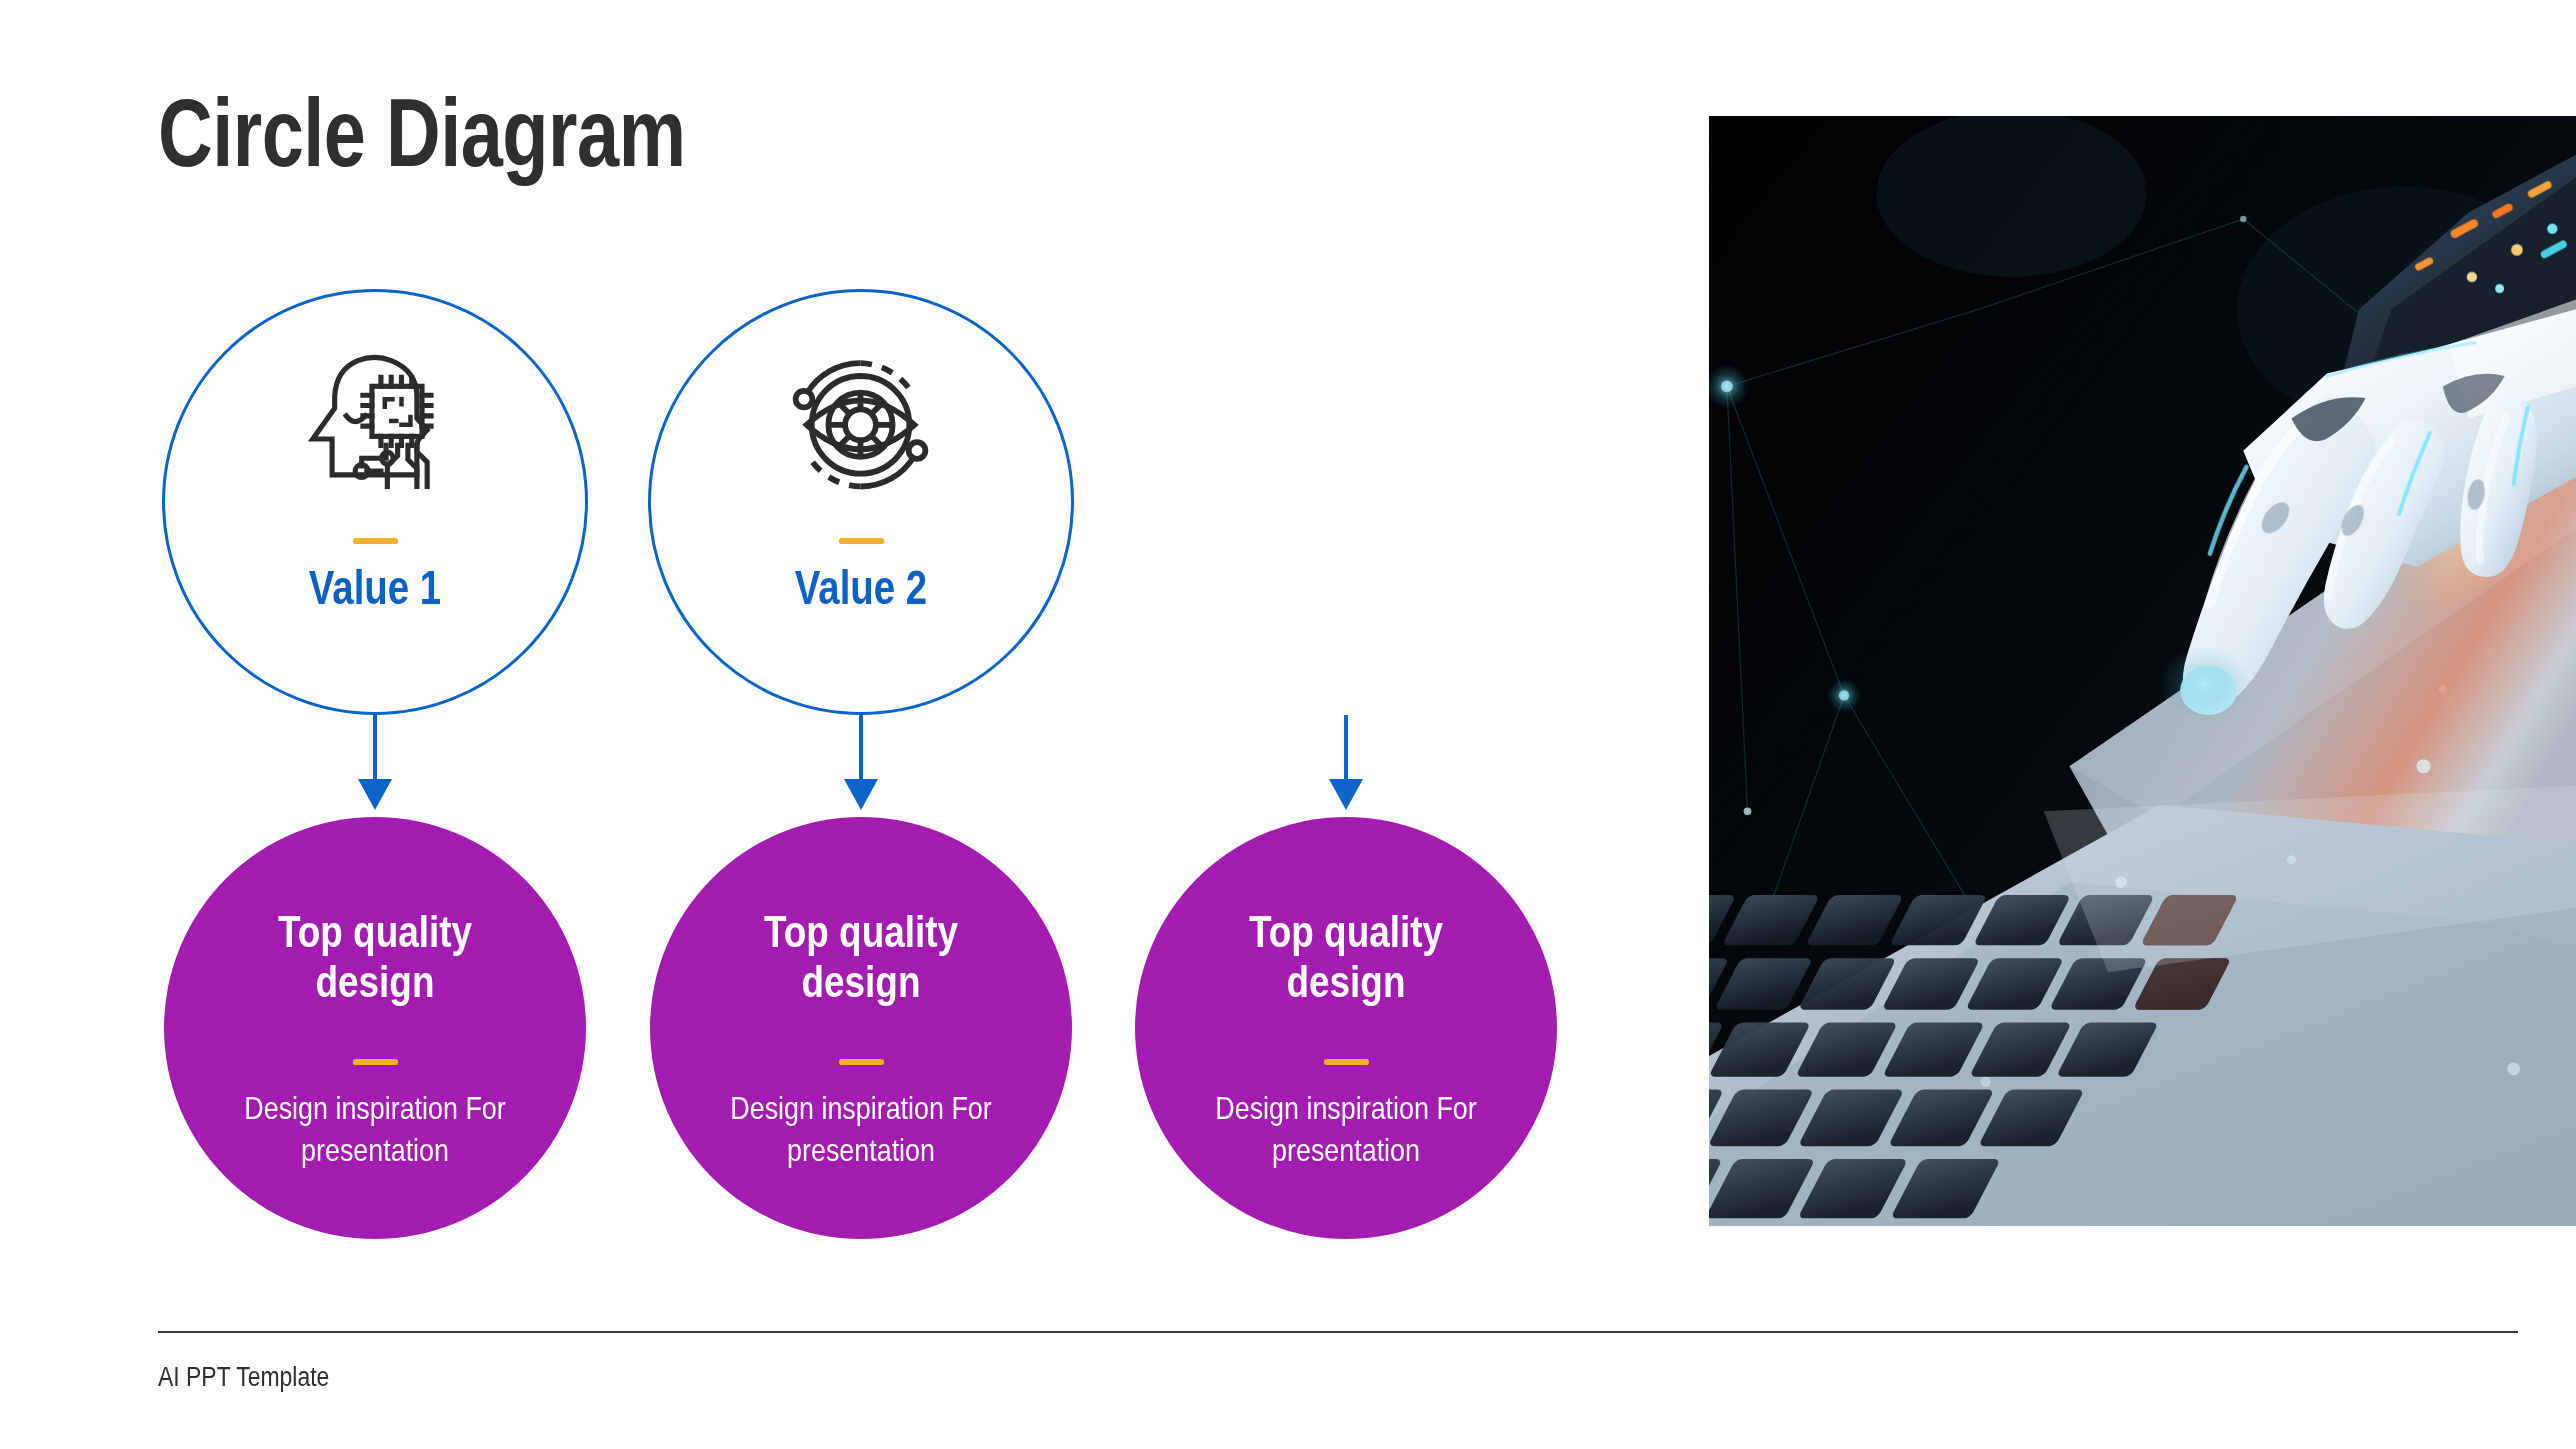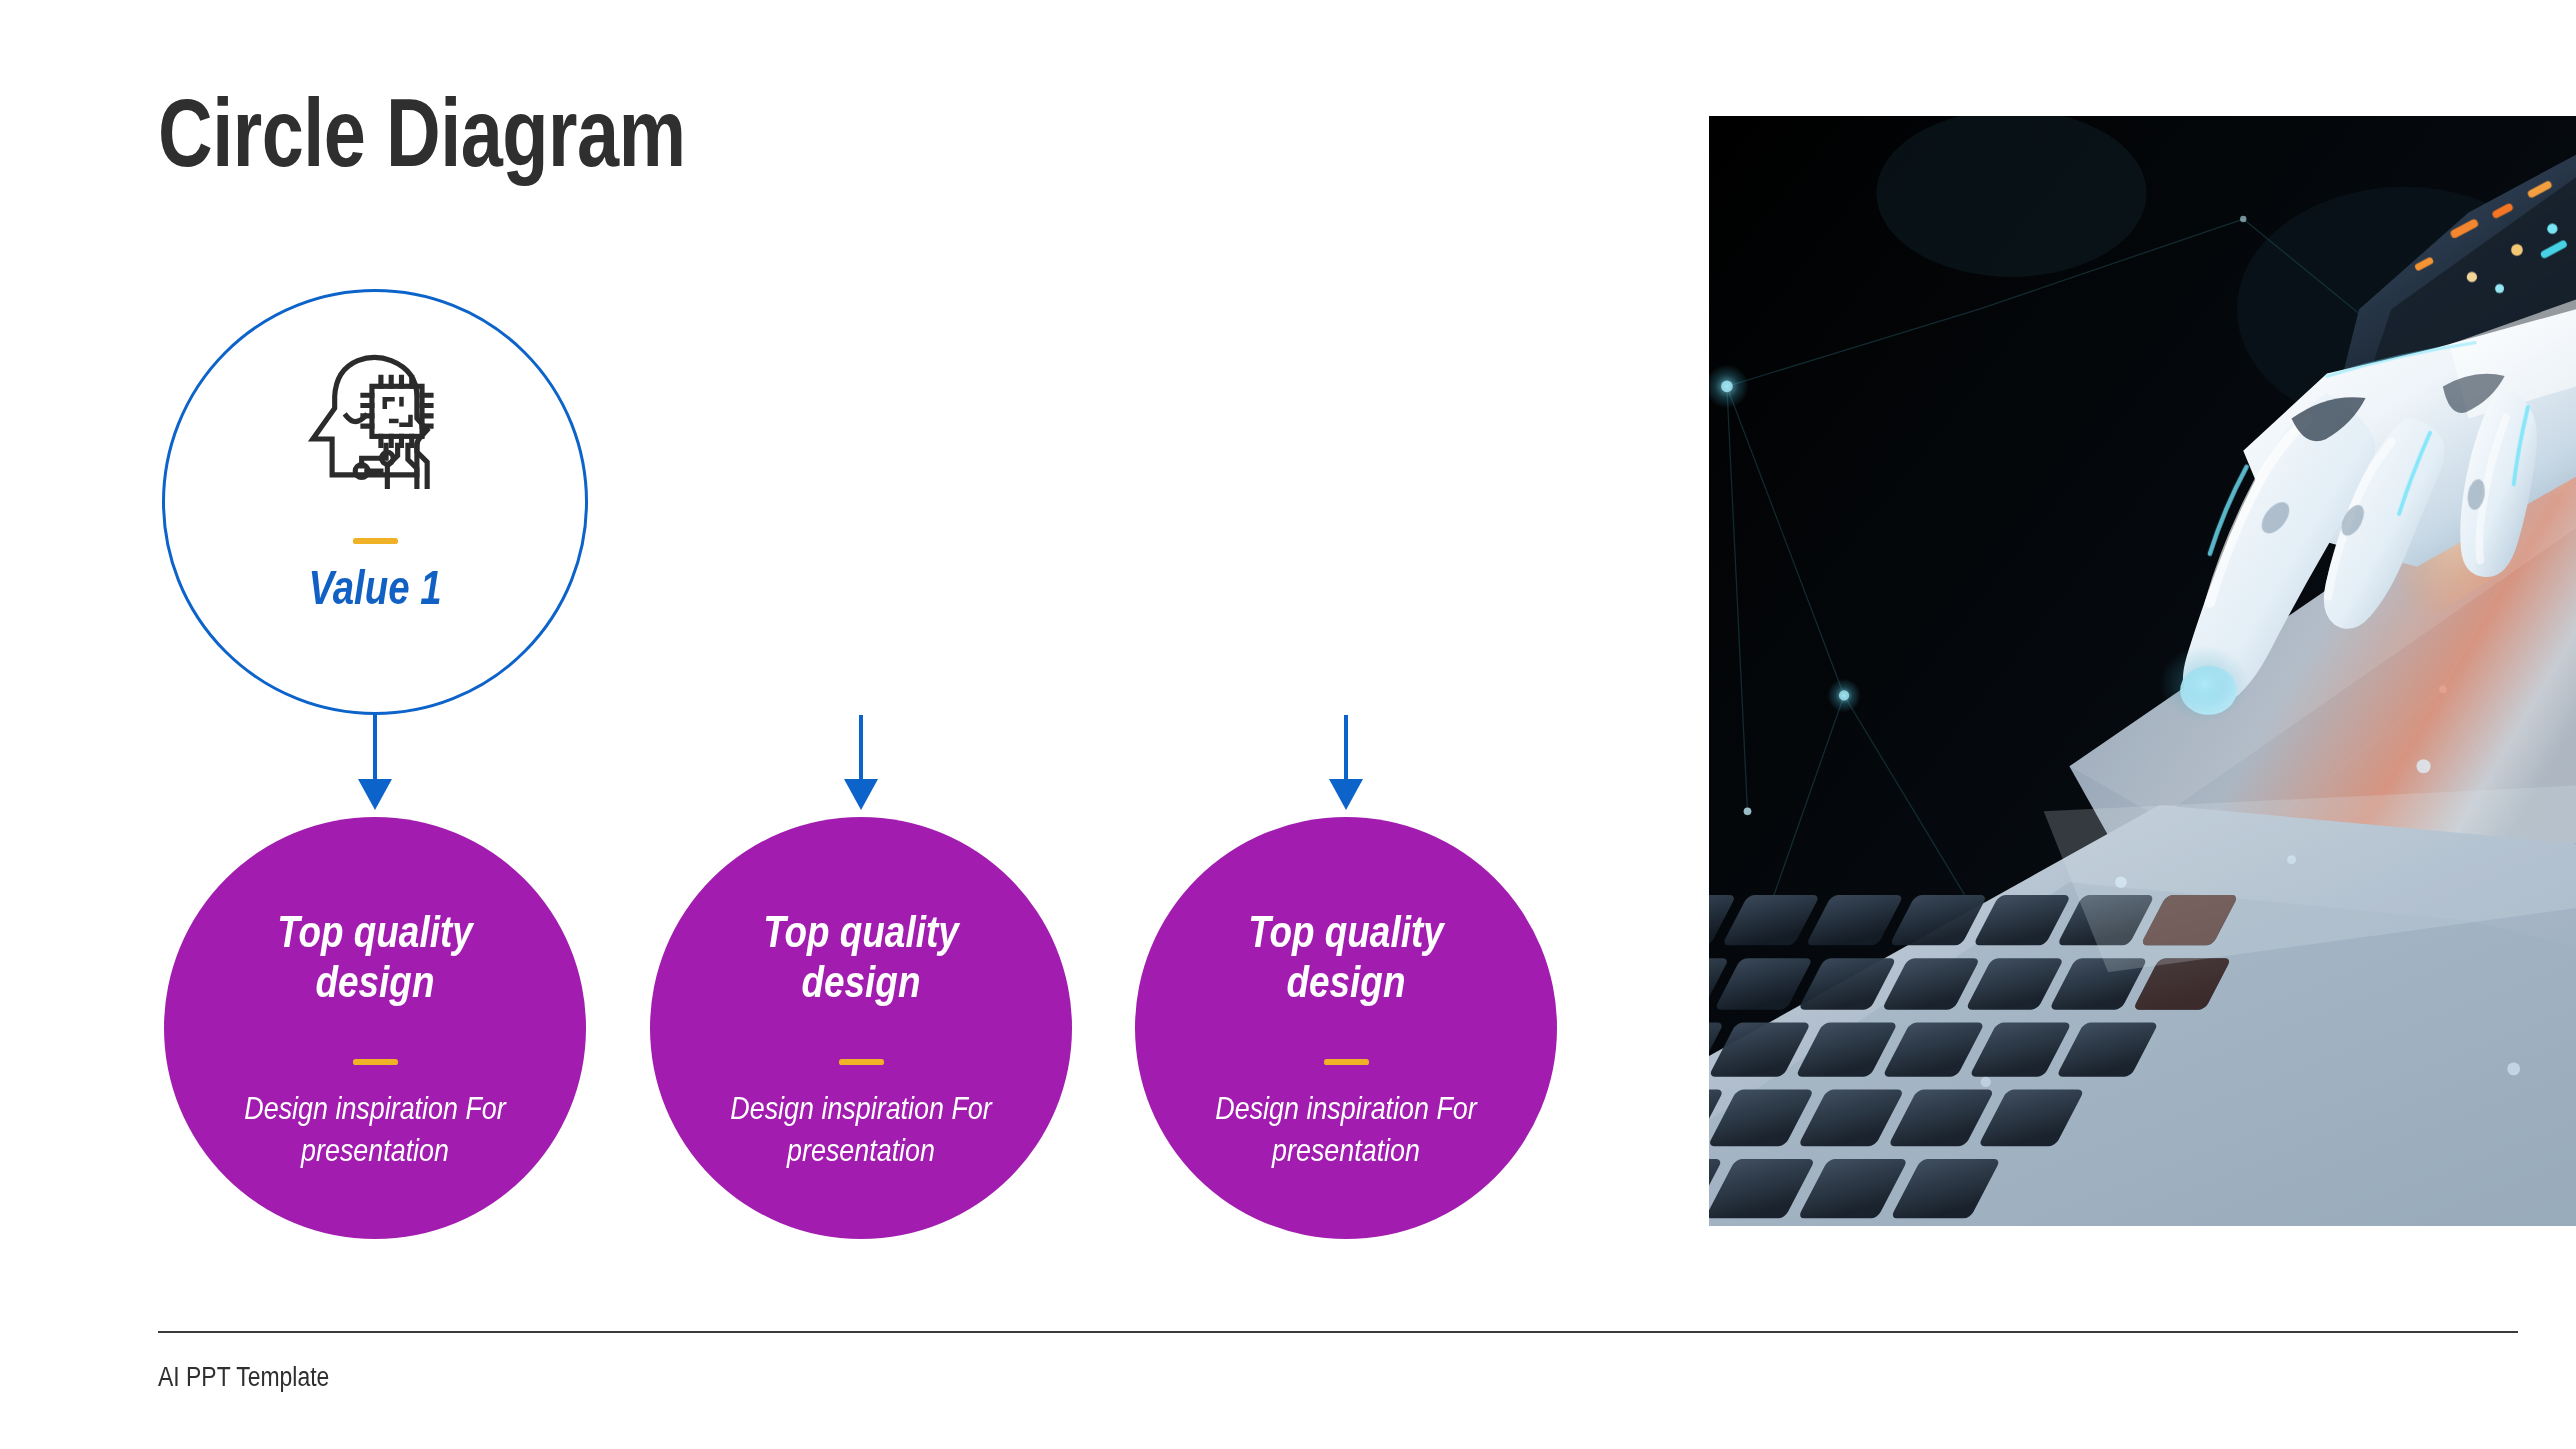--- a/index.html
+++ b/index.html
@@ -38,21 +38,20 @@
     top: 0;
     width: 1674px;
     height: 1288px;
   }
 
   .column {
     position: absolute;
     top: 0;
     width: 438px;
     height: 1288px;
-    font-style: italic;
   }
 
   
   .circle-outline {
     position: absolute;
     left: 50%;
     top: 289px;
     width: 426px;
     height: 426px;
     margin-left: -213px;
@@ -257,20 +256,51 @@
 
     <div class="circle-filled">
       <div class="card-title">Top quality design</div>
       <div class="divider-yellow"></div>
       <div class="card-body">Design inspiration For presentation</div>
     </div>
   </div>
 
   <div class="column" style="left:642px;">
 
+    <div class="circle-outline">
+      <div class="icon-wrap">
+        <svg viewBox="0 0 260 235" fill="none" stroke="#2b2b2b" stroke-width="9" stroke-linecap="butt" stroke-linejoin="miter">
+
+          <path d="M130 22 A96 96 0 0 1 210 68" stroke-dasharray="18 16"></path>
+
+          <path d="M130 214 A96 96 0 0 1 50 168" stroke-dasharray="18 16"></path>
+
+          <path d="M130 22 A96 96 0 0 0 46 70"></path>
+          <circle cx="42" cy="78" r="13"></circle>
+
+          <path d="M130 214 A96 96 0 0 0 214 166"></path>
+          <circle cx="218" cy="158" r="13"></circle>
+
+          <circle cx="130" cy="118" r="76"></circle>
+
+          <path d="M46 118 Q130 42 214 118 Q130 194 46 118 Z"></path>
+
+          <circle cx="130" cy="118" r="50"></circle>
+
+          <circle cx="130" cy="118" r="24"></circle>
+
+          <path d="M130 68 L130 94 M130 142 L130 168
+                   M80 118 L106 118 M154 118 L180 118
+                   M94 82 L113 101 M147 135 L166 154
+                   M166 82 L147 101 M113 135 L94 154"></path>
+        </svg>
+      </div>
+      <div class="divider-yellow"></div>
+      <div class="value-label">Value 2</div>
+    </div>
 
     <div class="connector">
       <div class="stem"></div>
       <div class="head"></div>
     </div>
 
     <div class="circle-filled">
       <div class="card-title">Top quality design</div>
       <div class="divider-yellow"></div>
       <div class="card-body">Design inspiration For presentation</div>

